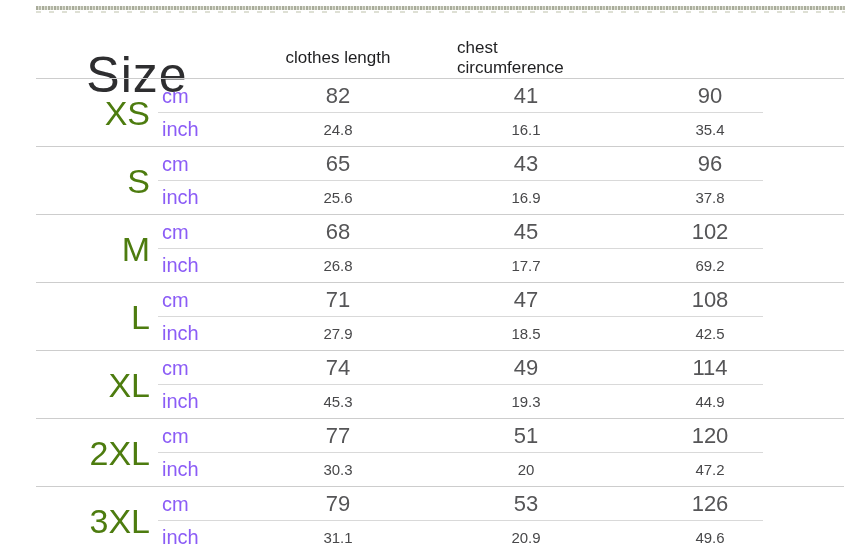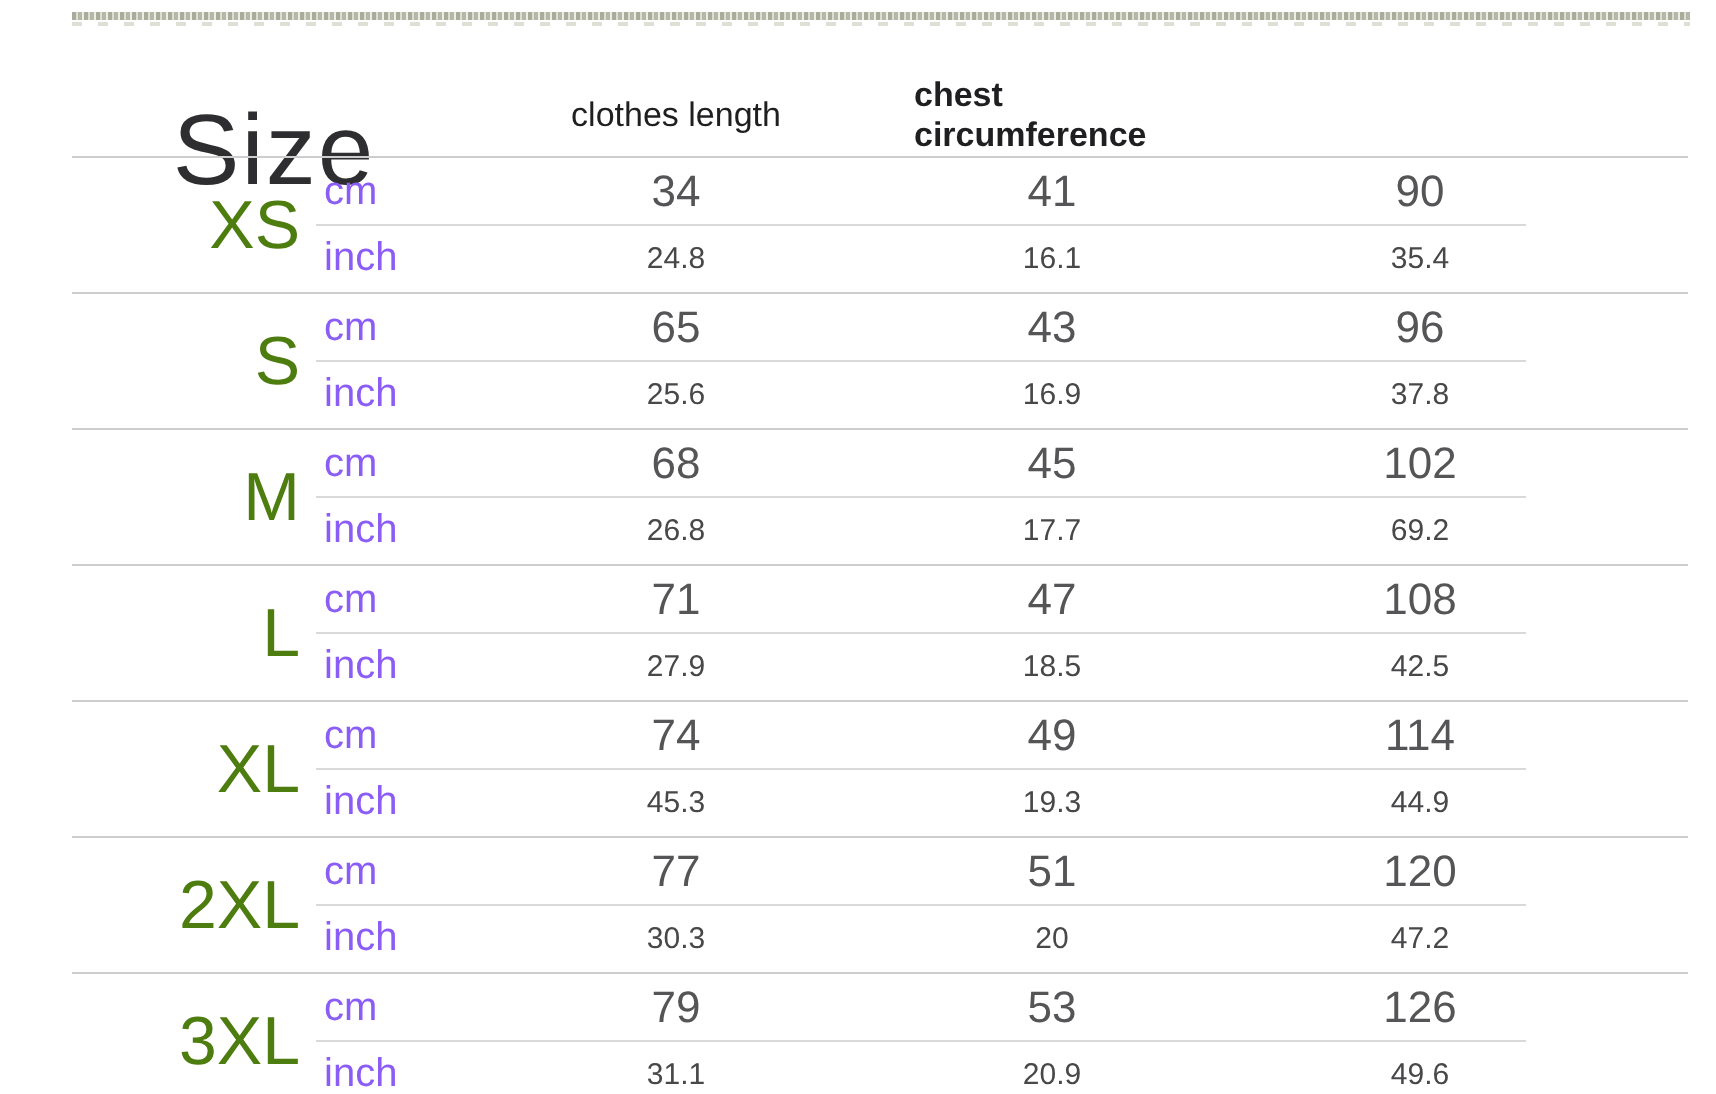--- a/index.html
+++ b/index.html
@@ -49,21 +49,21 @@
     padding-bottom: 2px;
     margin-top: 36px;
   }
   .col-head {
     justify-self: center;
     font-size: 17px;
     color: #1f1f21;
     text-align: center;
     line-height: 1.2;
   }
-  .col-head.wrap { text-align: left; width: 138px; justify-self: center; font-weight: bold; }
+  .col-head.wrap { text-align: left; width: 138px; justify-self: center; }
 
   
   .size-block {
     position: relative;
     border-top: 1px solid #cdcdcd;
     height: 67px;
     grid-template-rows: 1fr 1fr;
     align-items: center;
   }
   .size-label {
@@ -99,21 +99,21 @@
     <div class="grid-cols header-row">
       <div class="size-title">Size</div>
       <div class="col-head">clothes length</div>
       <div class="col-head wrap">chest circumference</div>
       <div></div>
     </div>
 
     <div class="grid-cols size-block">
       <div class="size-label">XS</div>
       <div class="unit">cm</div>
-      <div class="val-cm">34</div>
+      <div class="val-cm">82</div>
       <div class="val-cm">41</div>
       <div class="val-cm">90</div>
       <div></div>
       <div class="unit">inch</div>
       <div class="val-inch">24.8</div>
       <div class="val-inch">16.1</div>
       <div class="val-inch">35.4</div>
       <div></div>
       <div class="mid-divider"></div>
     </div>

